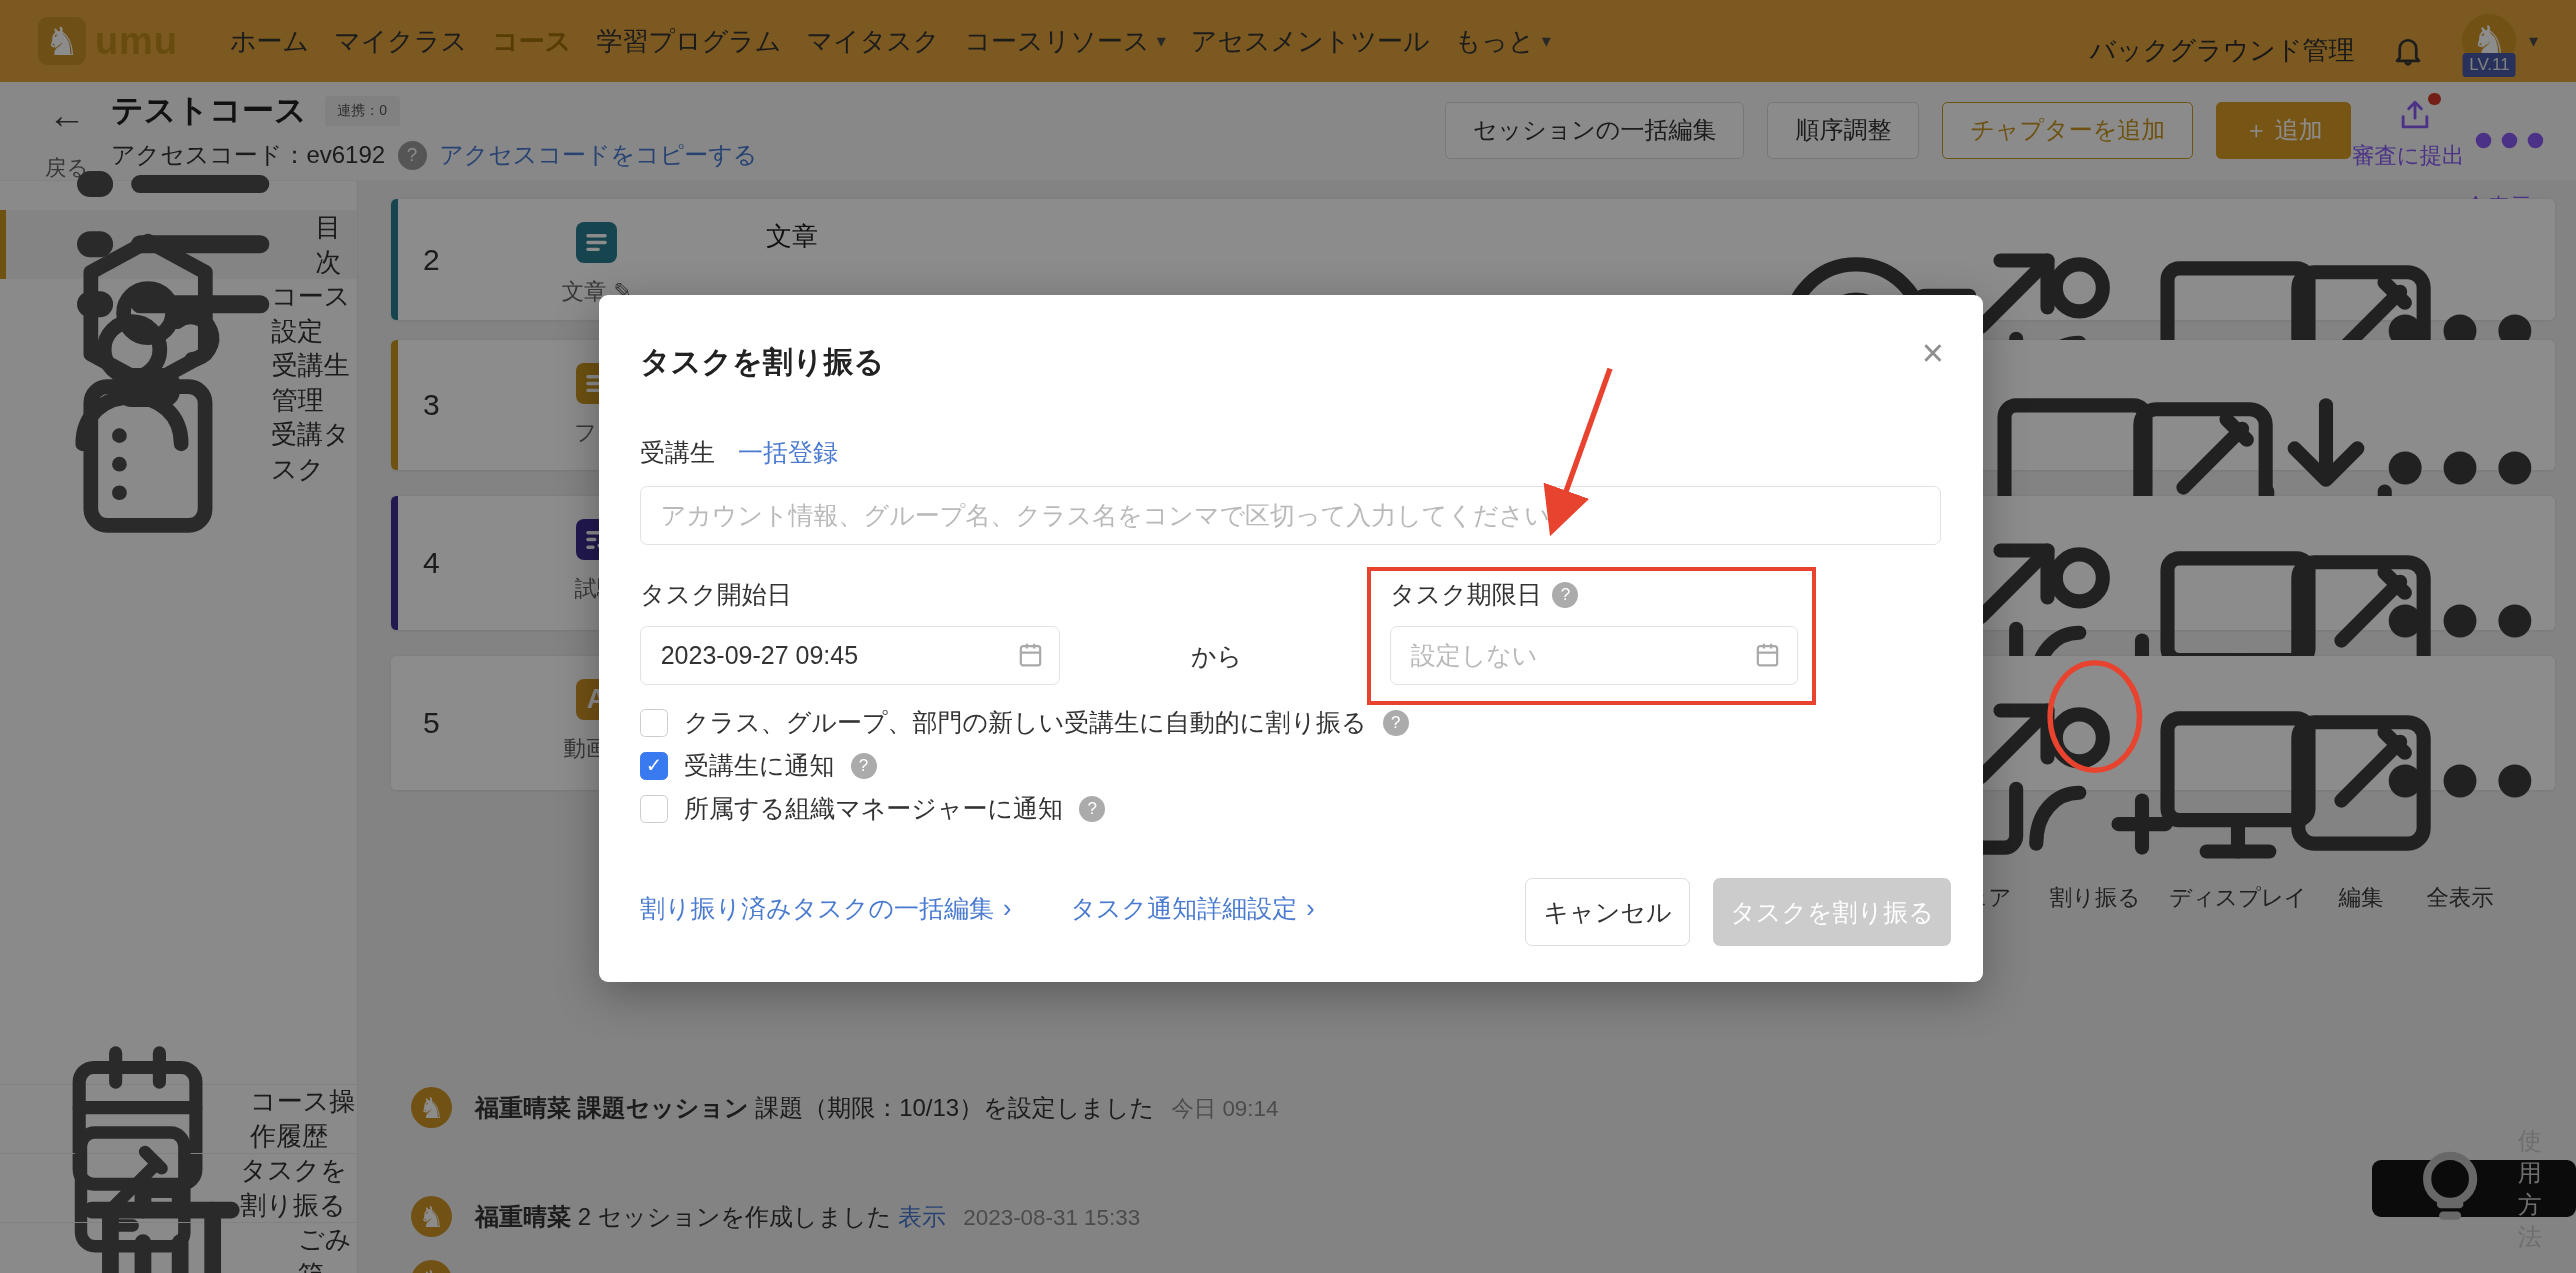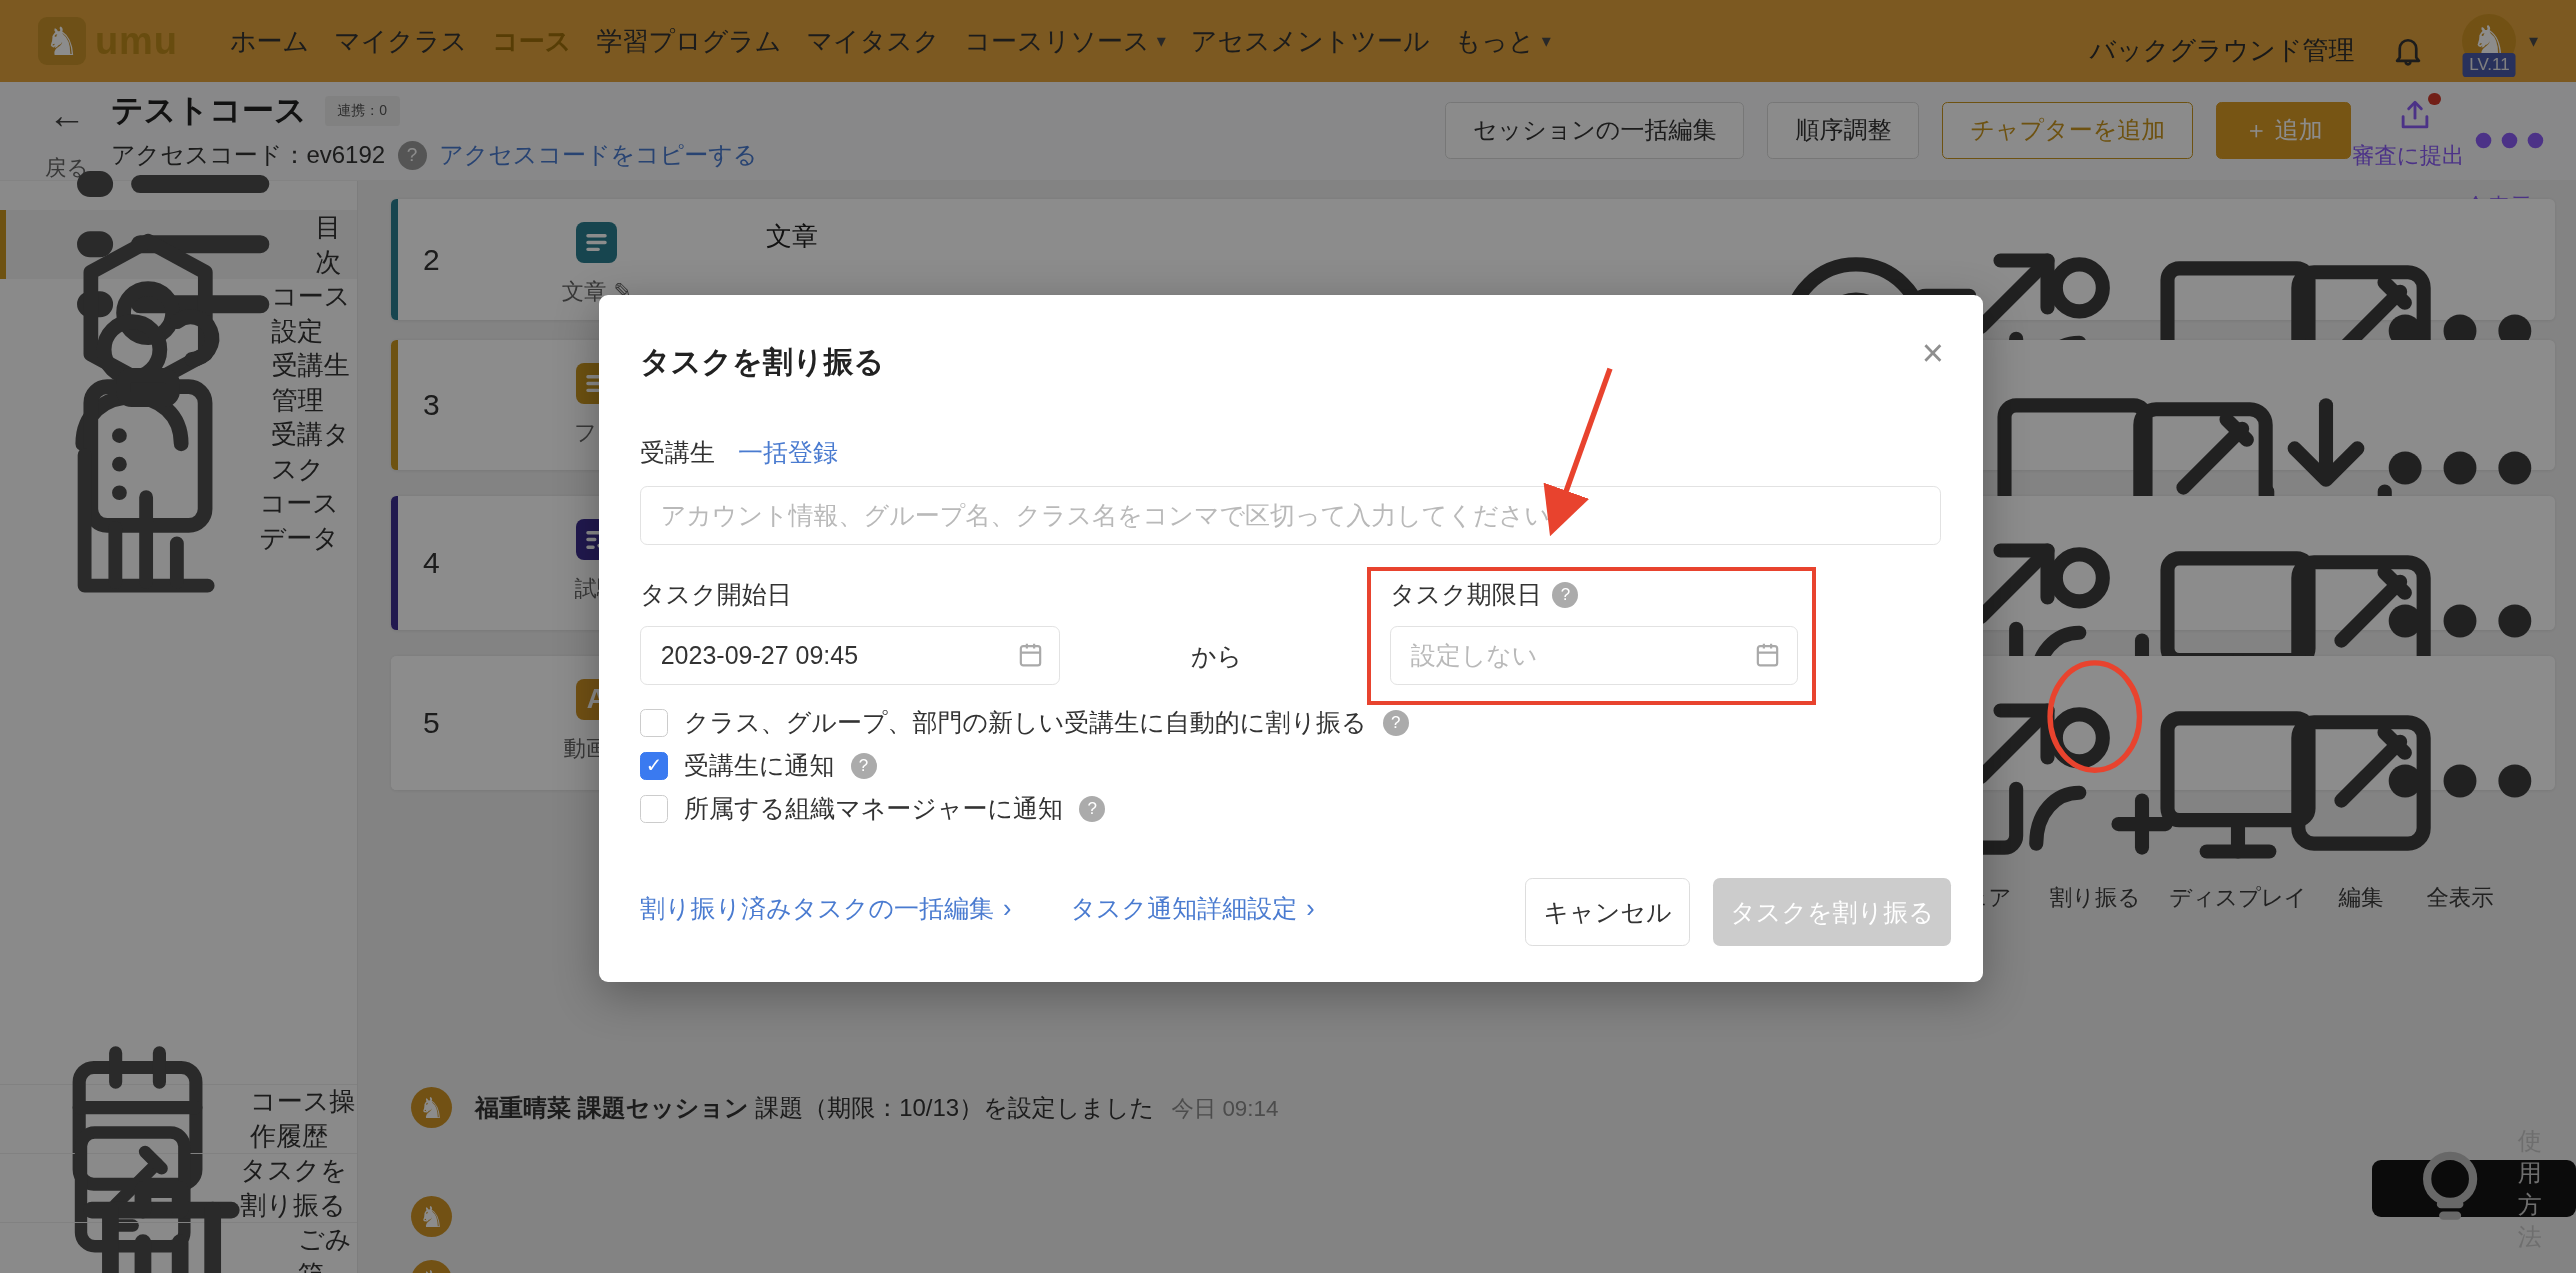--- a/index.html
+++ b/index.html
@@ -232,29 +232,20 @@
       </div>
       <div class="side-item">
         <span>
             <svg viewBox="0 0 24 24" fill="none" stroke="currentColor" stroke-width="1.8" stroke-linecap="round" stroke-linejoin="round" style="width:100%;height:100%">
               <rect x="5" y="4" width="14" height="17" rx="2"></rect>
               <rect x="9" y="2.6" width="6" height="3" rx="1"></rect>
               <path d="M8.5 10h.01M8.5 13.5h.01M8.5 17h.01"></path>
             </svg>
           </span>
         <span>受講タスク</span>
-      </div>
-      <div class="side-item">
-        <span>
-            <svg viewBox="0 0 24 24" fill="none" stroke="currentColor" stroke-width="1.8" stroke-linecap="round" stroke-linejoin="round" style="width:100%;height:100%">
-              <path d="M4.5 3.5v17h16"></path>
-              <path d="M8.5 20v-7M12.5 20V9M16.5 20v-5"></path>
-            </svg>
-          </span>
-        <span>コースデータ</span>
       </div>
     </div>
     <div class="side-bottom">
       <div class="side-item">
         <span>
             <svg viewBox="0 0 24 24" fill="none" stroke="currentColor" stroke-width="1.8" stroke-linecap="round" stroke-linejoin="round" style="width:100%;height:100%">
               <rect x="4" y="5" width="16" height="16" rx="2"></rect>
               <path d="M4 10.5h16M9 3v4M15 3v4"></path>
             </svg>
           </span>
@@ -465,20 +456,26 @@
     <div class="act-avatar">♞</div>
     <div>
       <span class="act-bold">福重晴菜</span>
       <span class="act-bold">課題セッション</span>
       <span>課題（期限：10/13）を設定しました</span>
       <span class="act-time">今日 09:14</span>
     </div>
   </div>
   <div class="activity-row" style="top:1196px">
     <div class="act-avatar">♞</div>
+    <div>
+      <span class="act-bold">福重晴菜</span>
+      <span>2 セッションを作成しました</span>
+      <span class="blue">表示</span>
+      <span class="act-time">2023-08-31 15:33</span>
+    </div>
   </div>
   <div class="activity-row" style="top:1260px">
     <div class="act-avatar">♞</div>
   </div>
 
   <div class="help-pill">
     <span>
         <svg viewBox="0 0 24 24" fill="none" stroke="currentColor" stroke-width="1.8" stroke-linecap="round" stroke-linejoin="round" style="width:100%;height:100%">
           <circle cx="12" cy="10" r="5"></circle>
           <path d="M10 15.5h4M10.5 18h3"></path>

